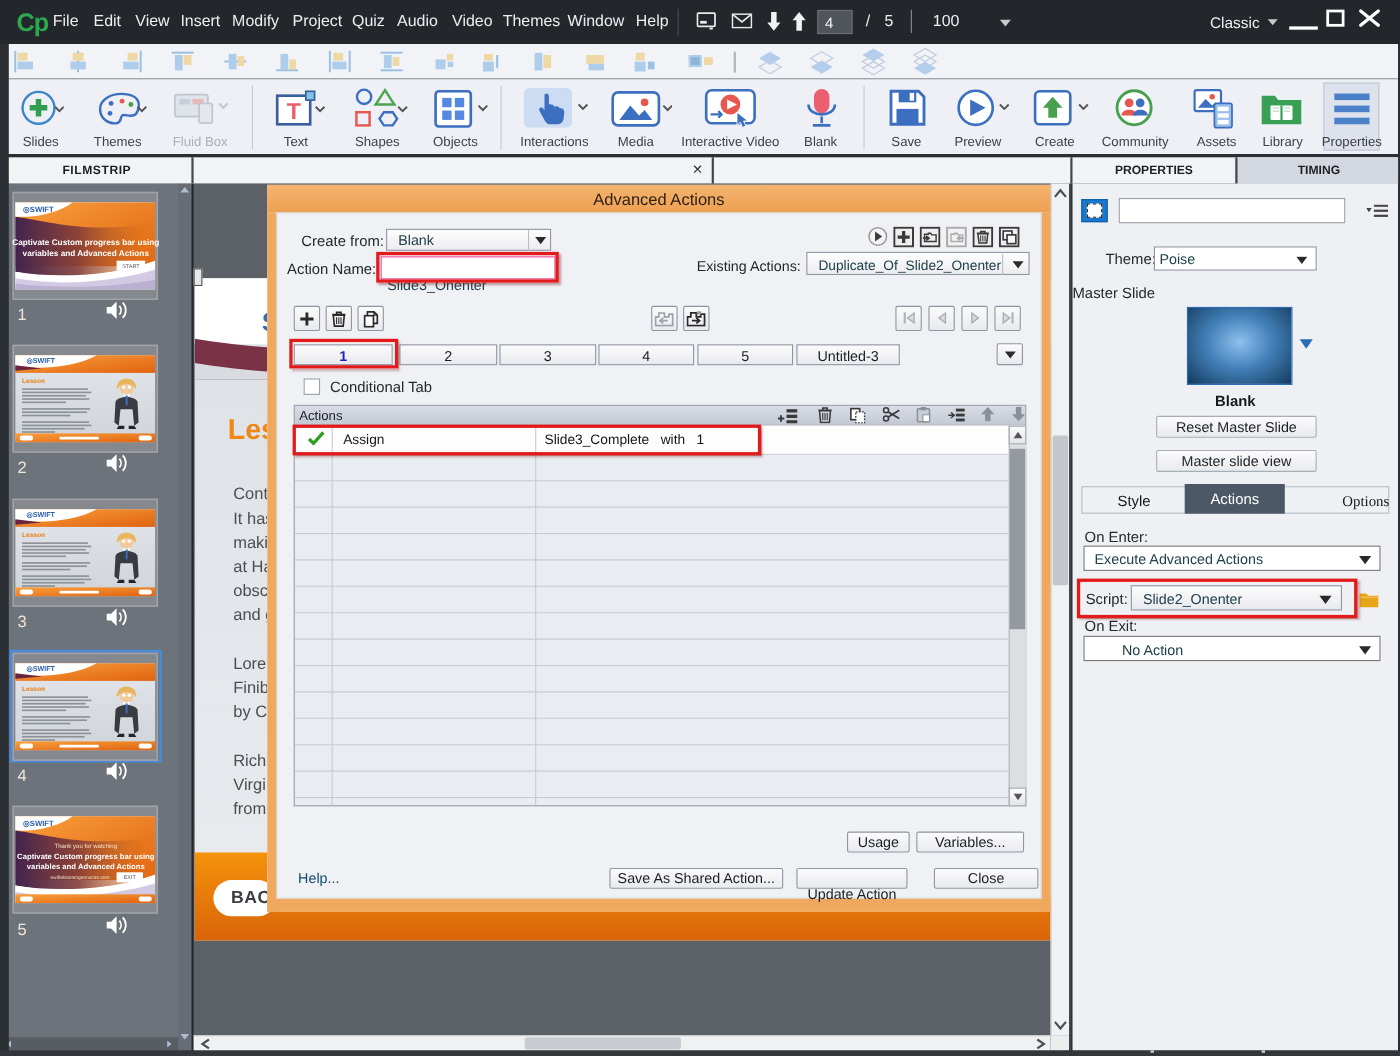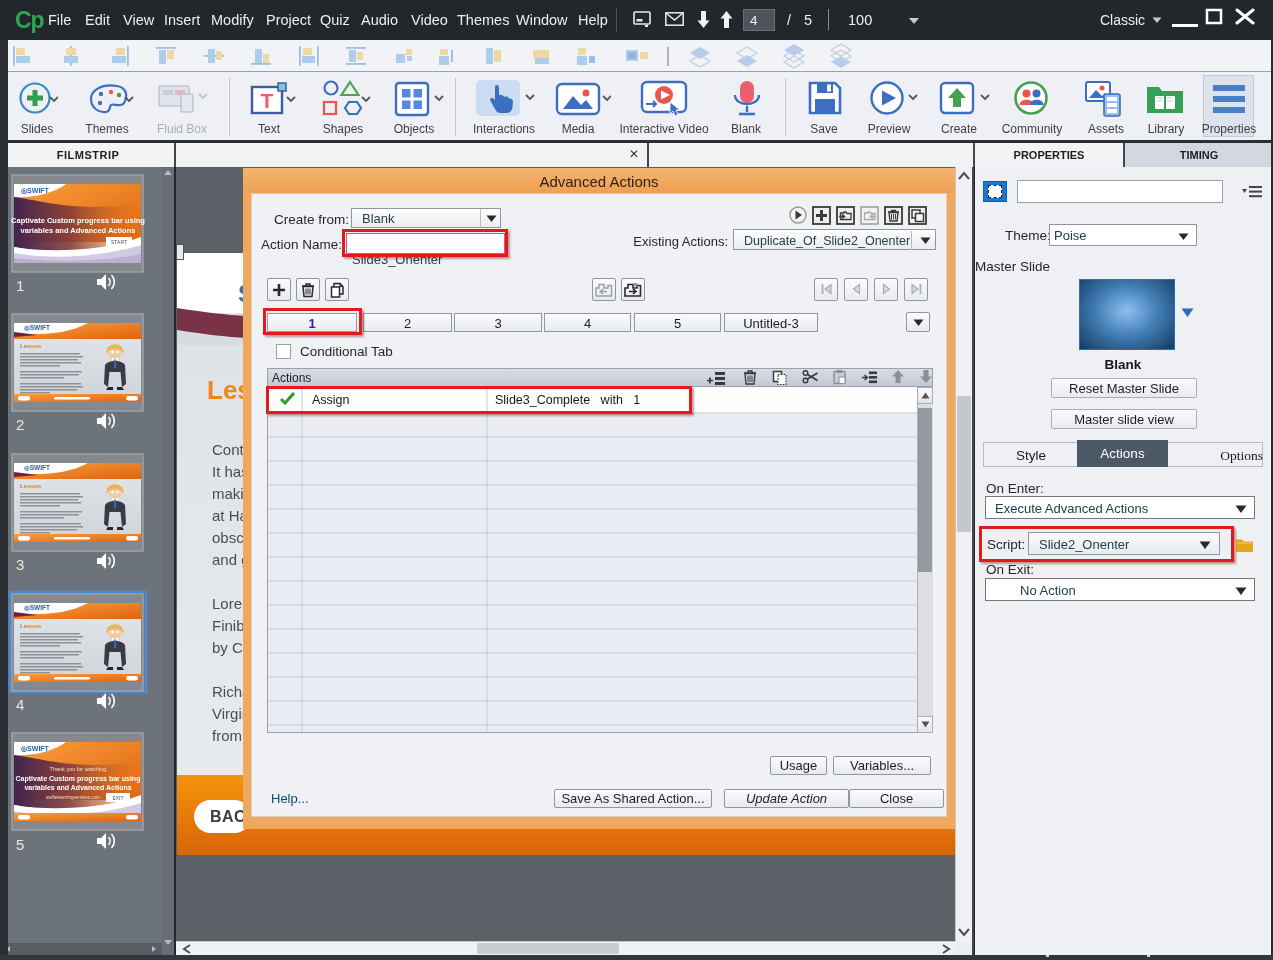--- a/index.html
+++ b/index.html
@@ -759,21 +759,21 @@
     <div class="abs" style="left:674px;top:548px;width:16px;height:17px;background:linear-gradient(#fbfbfc,#e4e5e9);border:1px solid #a8acb4;"></div>
     <svg class="abs" style="left:678px;top:553px" width="9" height="7" viewBox="0 0 9 7">
         <path d="M0.5 0.5 L8.5 0.5 L4.5 6.5 Z" fill="#555"></path>
       </svg>
     <div class="abs" style="left:675px;top:240px;width:14px;height:164px;background:#94989f;"></div>
 
     <div class="btn" style="left:527px;top:588px;width:57px;height:19px;padding-top:1px;">Usage</div>
     <div class="btn" style="left:590px;top:588px;width:98px;height:19px;padding-top:1px;">Variables...</div>
     <div class="abs" style="left:28px;top:623px;font-size:13px;color:#0c4a6e;">Help...</div>
     <div class="btn" style="left:311px;top:621px;width:158px;height:19px;padding-top:1px;">Save As Shared Action...</div>
-    <div class="btn" style="left:481px;top:621px;width:125px;height:19px;padding-top:1px;font-style:italic;">Update Action</div>
+    <div class="btn" style="left:481px;top:621px;width:101px;height:19px;padding-top:15px;">Update Action</div>
     <div class="btn" style="left:606px;top:621px;width:95px;height:19px;padding-top:1px;">Close</div>
   </div>
   <div id="annotations">
     <div class="redbox" style="left:342px;top:229px;width:166px;height:28px;"></div>
     <div class="redbox" style="left:263px;top:308px;width:99px;height:27px;"></div>
     <div class="redbox" style="left:266px;top:386px;width:426px;height:28px;"></div>
     <div class="redbox" style="left:979px;top:526px;width:255px;height:36px;"></div>
   </div>
   <div id="bottombar">
     <div class="abs" style="left:972px;top:167px;width:2px;height:788px;background:#43464c;"></div>

